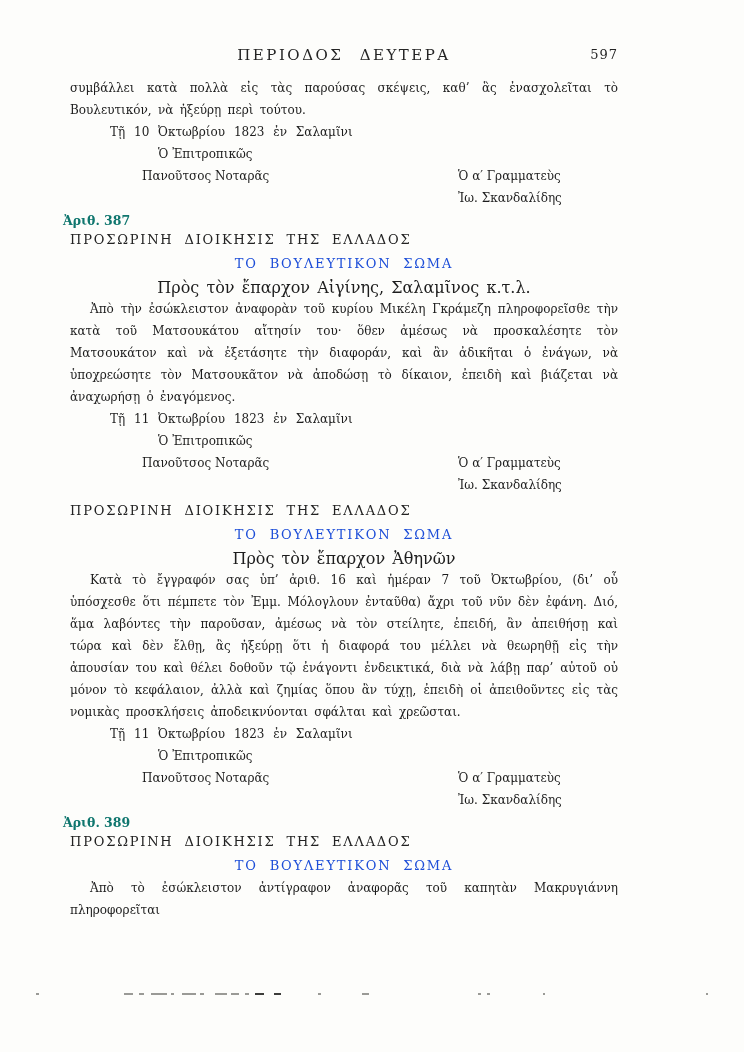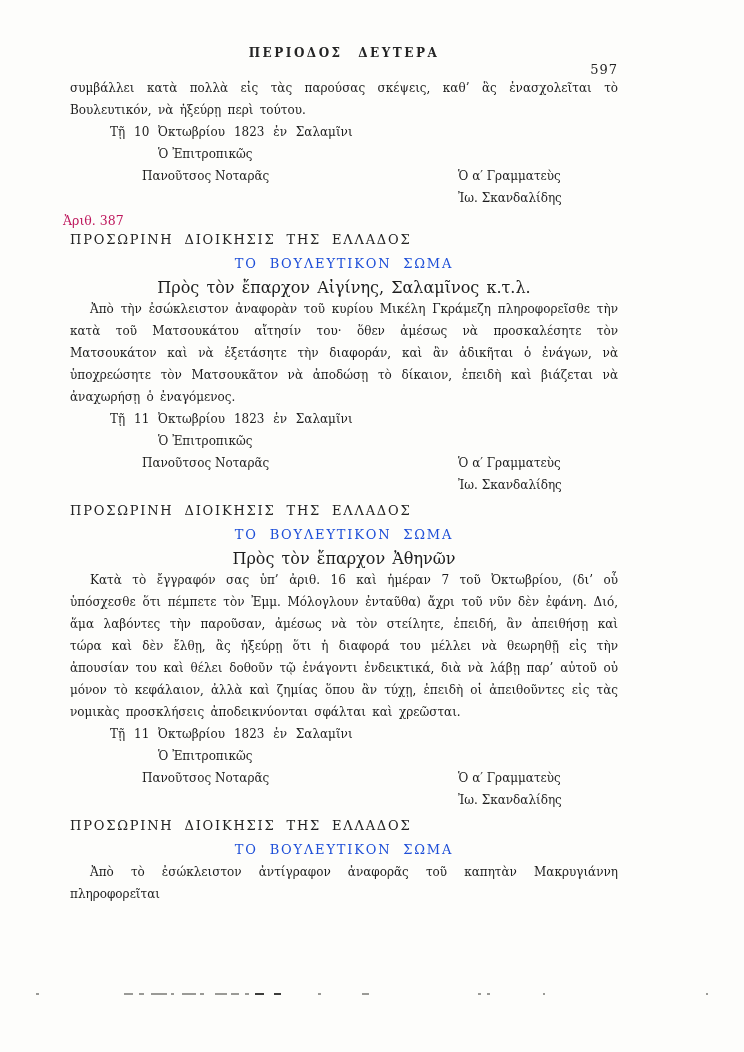--- a/index.html
+++ b/index.html
@@ -20,29 +20,29 @@
   
   .header-row {
     position: relative;
     width: 548px;
     height: 17px;
     margin-bottom: 14px;
   }
   .running-head {
     display: block;
     text-align: center;
-    font-size: 12px;
-    font-weight: bold;
+    font-size: 15px;
+    font-weight: normal;
     letter-spacing: 2.5px;
     word-spacing: 9px;
     color: #242424;
   }
   .folio {
     position: absolute;
-    right: 0; top: 16px;
+    right: 0; top: 1px;
     font-size: 13px;
     letter-spacing: 1px;
     color: #242424;
   }
 
   
   .body-par {
     font-size: 12px;
     line-height: 22px;
     text-align: justify;
@@ -60,21 +60,22 @@
   .sig-name { padding-left: 72px; }
   .sig-right { position: absolute; left: 388px; top: 0; }
 
   
   .doc { margin-top: 4px; }
   .doc-number {
     font-size: 12.5px;
     height: 16px;
     line-height: 16px;
     margin-left: -7px;
-    color: #be185d;
+    color: #0f766e;
+    font-weight: bold;
   }
   .doc-h1 {
     height: 21px; line-height: 21px;
     font-size: 13px; font-weight: normal;
     letter-spacing: 1.8px; word-spacing: 5px;
     color: #222;
   }
   .doc-h2 {
     height: 25px; line-height: 28px;
     text-align: center;
@@ -154,20 +155,21 @@
           <div class="sig-name">Πανοῦτσος Νοταρᾶς</div>
           <div class="sig-right">
             <div>Ὁ α′ Γραμματεὺς</div>
             <div>Ἰω. Σκανδαλίδης</div>
           </div>
         </div>
       </div>
     </section>
 
     <section class="doc">
+      <div class="doc-number">Ἀριθ. 389</div>
       <h2 class="doc-h1">ΠΡΟΣΩΡΙΝΗ ΔΙΟΙΚΗΣΙΣ ΤΗΣ ΕΛΛΑΔΟΣ</h2>
       <h3 class="doc-h2">ΤΟ ΒΟΥΛΕΥΤΙΚΟΝ ΣΩΜΑ</h3>
       <p class="body-par">Ἀπὸ τὸ ἐσώκλειστον ἀντίγραφον ἀναφορᾶς τοῦ καπητὰν Μακρυγιάννη πληροφορεῖται</p>
     </section>
 
   </div>
 
   <div class="artifacts">
     <i style="left:36px;width:3px"></i>
     <i style="left:124px;width:9px"></i>

